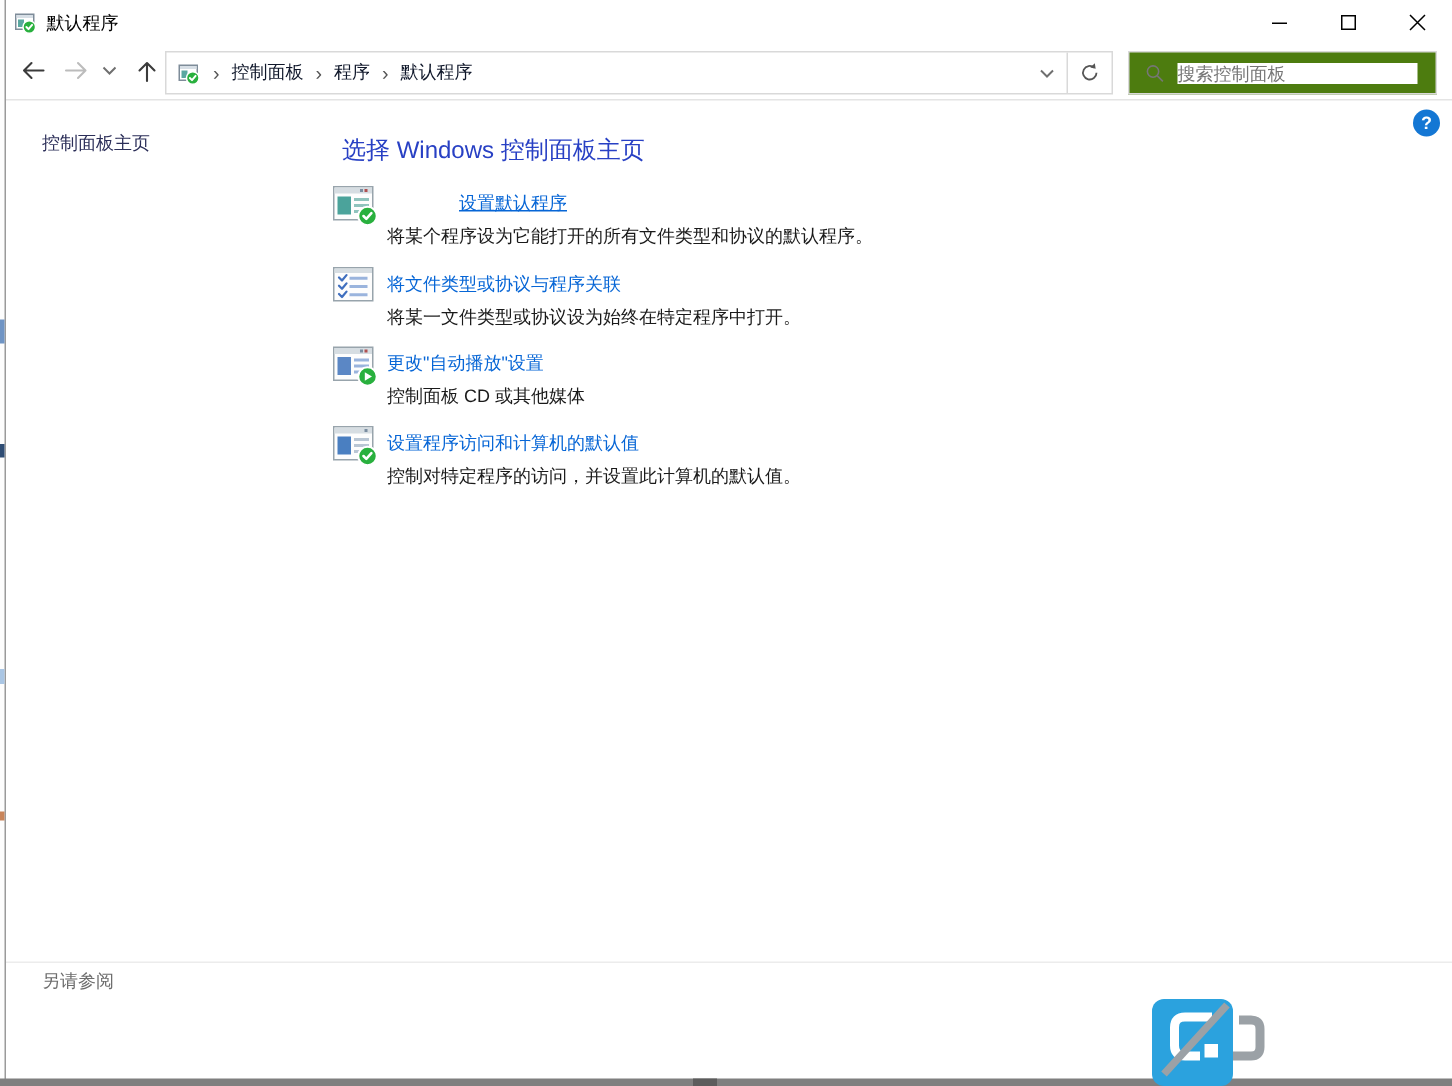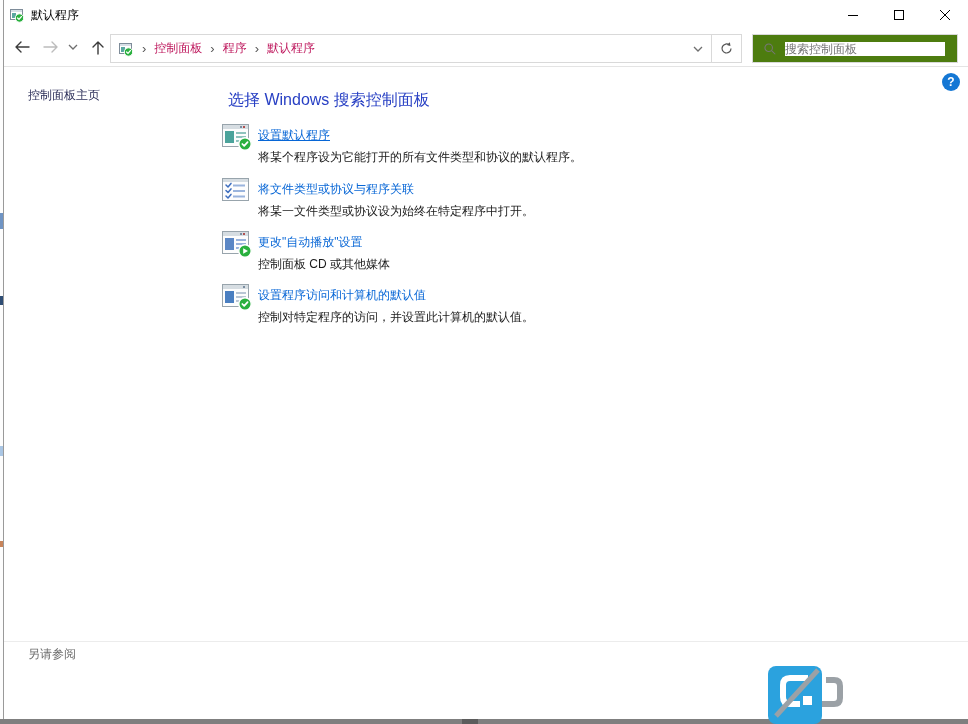--- a/index.html
+++ b/index.html
@@ -15,21 +15,21 @@
   #btn-min { right:92px; } #btn-max { right:46px; } #btn-close { right:0; }
 
   
   .toolbar { position:absolute; left:0; top:30px; width:968px; height:37px; background:#fff; border-bottom:1px solid #e4e4e4; }
   .navbtn { position:absolute; top:3px; width:26px; height:28px; display:flex; align-items:center; justify-content:center; }
   #nav-back { left:9px; } #nav-fwd { left:38px; } #nav-drop { left:64px; width:18px; } #nav-up { left:85px; }
 
   .addressbar { position:absolute; left:110px; top:4px; width:632px; height:29px; border:1px solid #d9d9d9; background:#fff; display:flex; align-items:center; }
   .addressbar .crumb-icon { margin-left:7px; width:16px; height:16px; flex:0 0 auto; }
   .crumb-sep { color:#555; font-size:13px; padding:0 8px; }
-  .crumb { font-size:12px; color:#be185d; cursor:default; }
+  .crumb { font-size:12px; color:#0f172a; cursor:default; }
   .addr-right { margin-left:auto; display:flex; align-items:center; height:100%; }
   .addr-chevron { width:26px; height:100%; display:flex; align-items:center; justify-content:center; }
   .addr-refresh { width:30px; height:100%; display:flex; align-items:center; justify-content:center; border-left:1px solid #d9d9d9; }
 
   .searchbox { position:absolute; left:752px; top:4px; width:206px; height:29px; border:1px solid #d9d9d9; background:#4d7c0f; display:flex; align-items:center; }
   .searchbox svg { margin:0 8px 0 10px; flex:0 0 auto; }
   .searchbox input { border:none; outline:none; font-size:12px; width:160px; font-family:inherit; color:#1a1a1a; }
   .searchbox input::placeholder { color:#767676; opacity:1; }
 
   
@@ -39,21 +39,21 @@
   .sidebar-home { position:absolute; left:28px; top:87px; font-size:12px; color:#2b2e58; cursor:pointer; }
   .seealso-sep { position:absolute; left:0; top:641px; width:968px; height:1px; background:#ececec; }
   .seealso-label { position:absolute; left:28px; top:646px; font-size:12px; color:#6d6d6d; }
   .seealso-link { position:absolute; left:28px; top:686px; font-size:12px; color:#2b2e58; cursor:pointer;margin-top:40px; }
 
   
   .main-heading { position:absolute; left:228px; top:90px; font-size:16px; color:#2840c4; }
   .task-item { position:absolute; left:221px; width:560px; }
   .task-item .ticon { position:absolute; left:0; top:0; }
   .task-link { position:absolute; left:37px; top:4px; font-size:12px; color:#0766d6; cursor:pointer; white-space:nowrap; }
-  .task-link.underlined { text-decoration:underline; }
+  .task-link.underlined { text-decoration:underline;margin-left:48px; }
   .task-desc { position:absolute; left:37px; top:26px; font-size:12px; color:#1a1a1a; white-space:nowrap; }
   #item-0 { top:123px; } #item-1 { top:177px; } #item-2 { top:230px; } #item-3 { top:283px; }
 
   
   .left-sliver { position:absolute; left:0; top:0; width:4px; height:724px; background:#fdfdfd; border-right:1px solid #9a9a9a; }
   .left-sliver i { position:absolute; left:0; width:3px; display:block; }
   .bottom-strip { position:absolute; left:0; bottom:0; width:968px; height:5px; background:#7f7f7f; }
   .bottom-strip i { position:absolute; left:462px; top:0; width:16px; height:5px; background:#5c5c5c; display:block; }
 
   
@@ -157,21 +157,21 @@
     </div>
   </div>
 
   <div class="help-btn">?</div>
 
   <div class="sidebar-home">控制面板主页</div>
   <div class="seealso-sep"></div>
   <div class="seealso-label">另请参阅</div>
   <div class="seealso-link">程序和功能</div>
 
-  <div class="main-heading">选择 Windows 搜索控制面板</div>
+  <div class="main-heading">选择 Windows 控制面板主页</div>
 
   <div class="task-item" id="item-0">
     <svg class="ticon" width="34" height="30" viewBox="0 0 34 30">
       <rect x="1.5" y="1.5" width="26" height="22" fill="#fdfdfd" stroke="#98a4ac"></rect>
       <rect x="2" y="2" width="25" height="4" fill="#d6dde2"></rect>
       <rect x="22" y="3" width="2" height="2" fill="#b05050"></rect>
         <rect x="19" y="3" width="2" height="2" fill="#7a8da0"></rect>
       <rect x="4" y="8" width="9" height="12" fill="#4ba39b"></rect>
       <rect x="15" y="9" width="10" height="2" fill="#8fc3bd"></rect>
       <rect x="15" y="13" width="10" height="2" fill="#8fc3bd"></rect>

